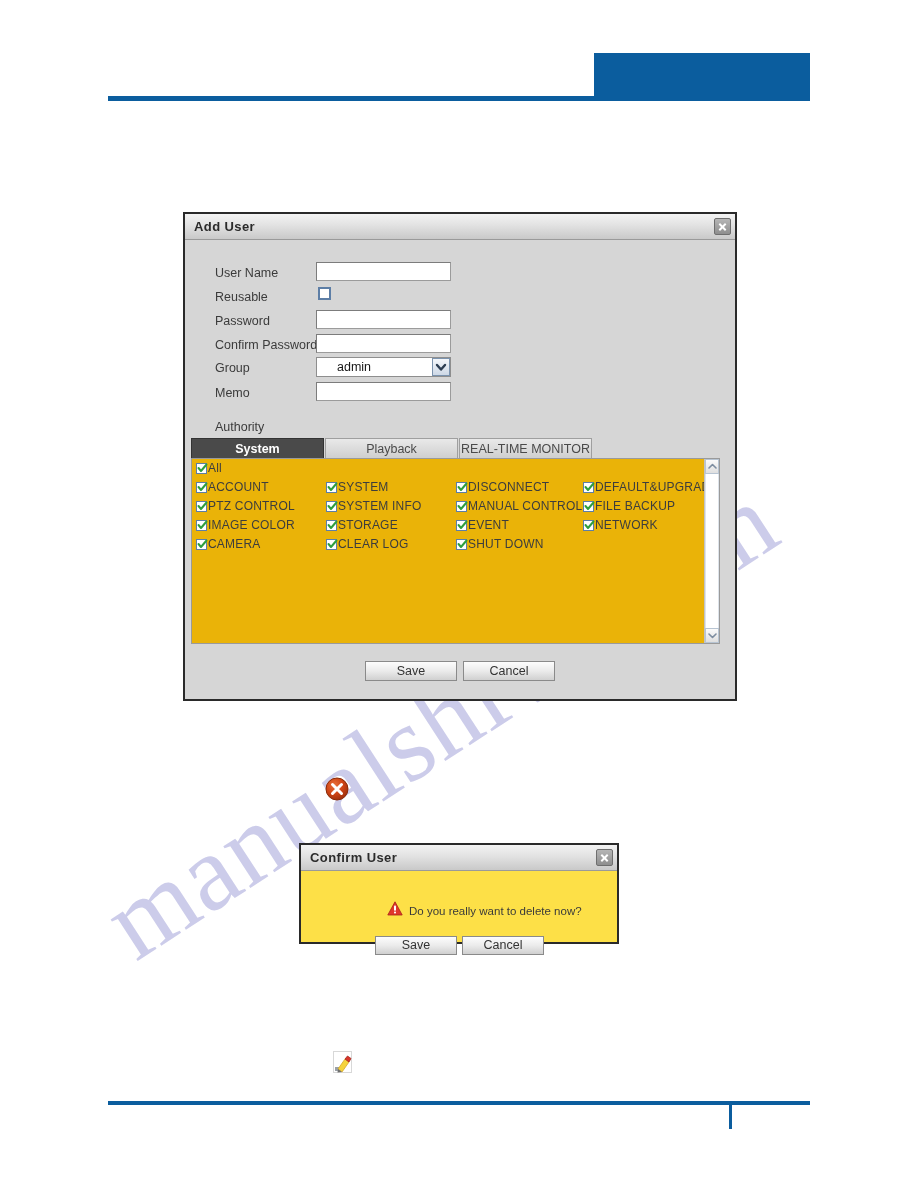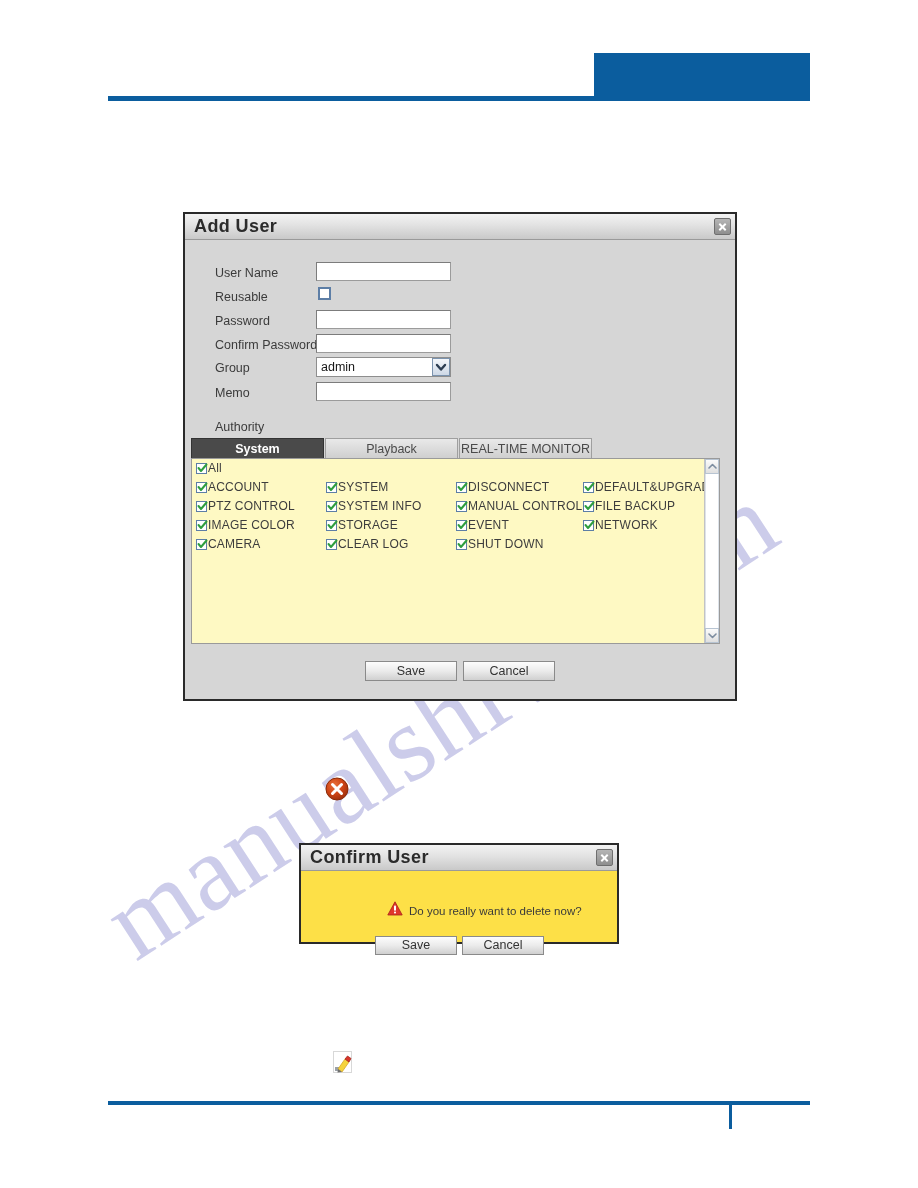--- a/index.html
+++ b/index.html
@@ -80,21 +80,21 @@
     height: 26px;
     background: linear-gradient(to bottom, #f3f3f3 0%, #e2e2e2 45%, #c9c9c9 100%);
     border-bottom: 1px solid #9a9a9a;
     display: flex;
     align-items: center;
     justify-content: space-between;
     padding: 0 4px 0 9px;
     box-sizing: border-box;
   }
   .dlg-title-text {
-    font-size: 18px;
+    font-size: 13px;
     font-weight: bold;
     color: #2b2b2b;
     letter-spacing: .4px;
   }
   .close-btn {
     width: 17px; height: 17px;
     background: linear-gradient(to bottom, #b5b5b5, #8e8e8e);
     border: 1px solid #6e6e6e;
     border-radius: 2px;
     position: relative;
@@ -222,21 +222,21 @@
   }
   .tab-system { width: 133px; }
   .tab-playback { width: 133px; }
   .tab-rtm { width: 133px; }
 
   
   .perm-panel {
     position: absolute;
     left: 6px; top: 218px;
     width: 529px; height: 186px;
-    background: #fef9c3;
+    background: #eab308;
     border: 1px solid #9a9a9a;
     box-sizing: border-box;
     overflow: hidden;
   }
   .perm-grid {
     position: absolute;
     left: 0; top: 0;
     right: 15px; bottom: 0;
   }
   .perm-item {
@@ -400,21 +400,21 @@
       <input class="text-field" style="top: 0px;" type="text" value="">
     </div>
 
     <div class="form-row" style="top:94px;">
       <span class="form-label">Confirm Password</span>
       <input class="text-field" style="top: 0px;" type="text" value="">
     </div>
 
     <div class="form-row" style="top:117px;">
       <span class="form-label">Group</span>
-      <span class="select-wrap" style="top:0px;">
+      <span class="select-wrap" style="top:0px;padding-left:16px;">
         <span class="select-value">admin</span>
         <span class="select-arrow">
           <svg width="12" height="10" viewBox="0 0 12 10">
               <path d="M2 3 L6 7.5 L10 3" fill="none" stroke="#2c3d52" stroke-width="2.4" stroke-linecap="round" stroke-linejoin="round"></path>
             </svg>
         </span>
       </span>
     </div>
 
     <div class="form-row" style="top:142px;">

